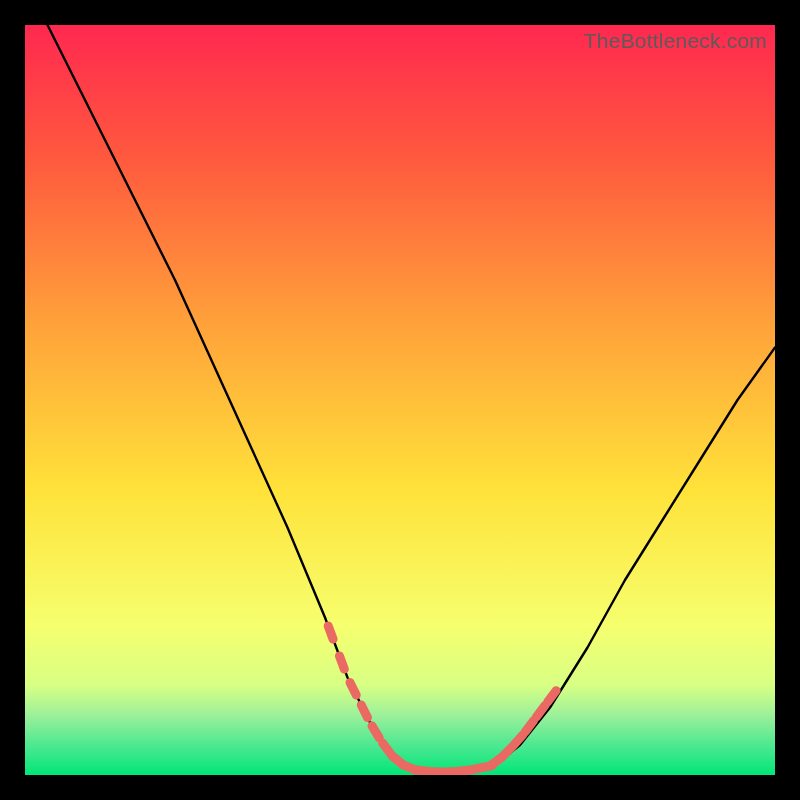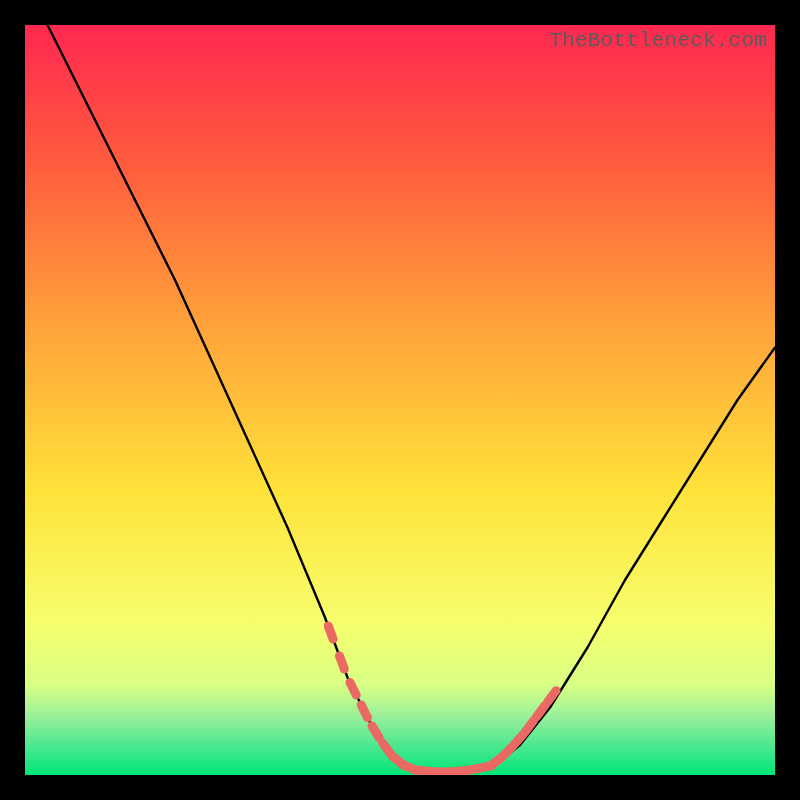--- a/index.html
+++ b/index.html
@@ -11,21 +11,20 @@
     overflow: hidden;
     font-family: Arial, Helvetica, sans-serif;
   }
   .frame {
     position: absolute;
     left: 25px;
     top: 25px;
     width: 750px;
     height: 750px;
     background: #000000;
-    font-family: Liberation Mono, monospace;
   }
   .plot-area {
     position: absolute;
     left: 0;
     top: 0;
     width: 750px;
     height: 750px;
   }
   .watermark {
     position: absolute;

